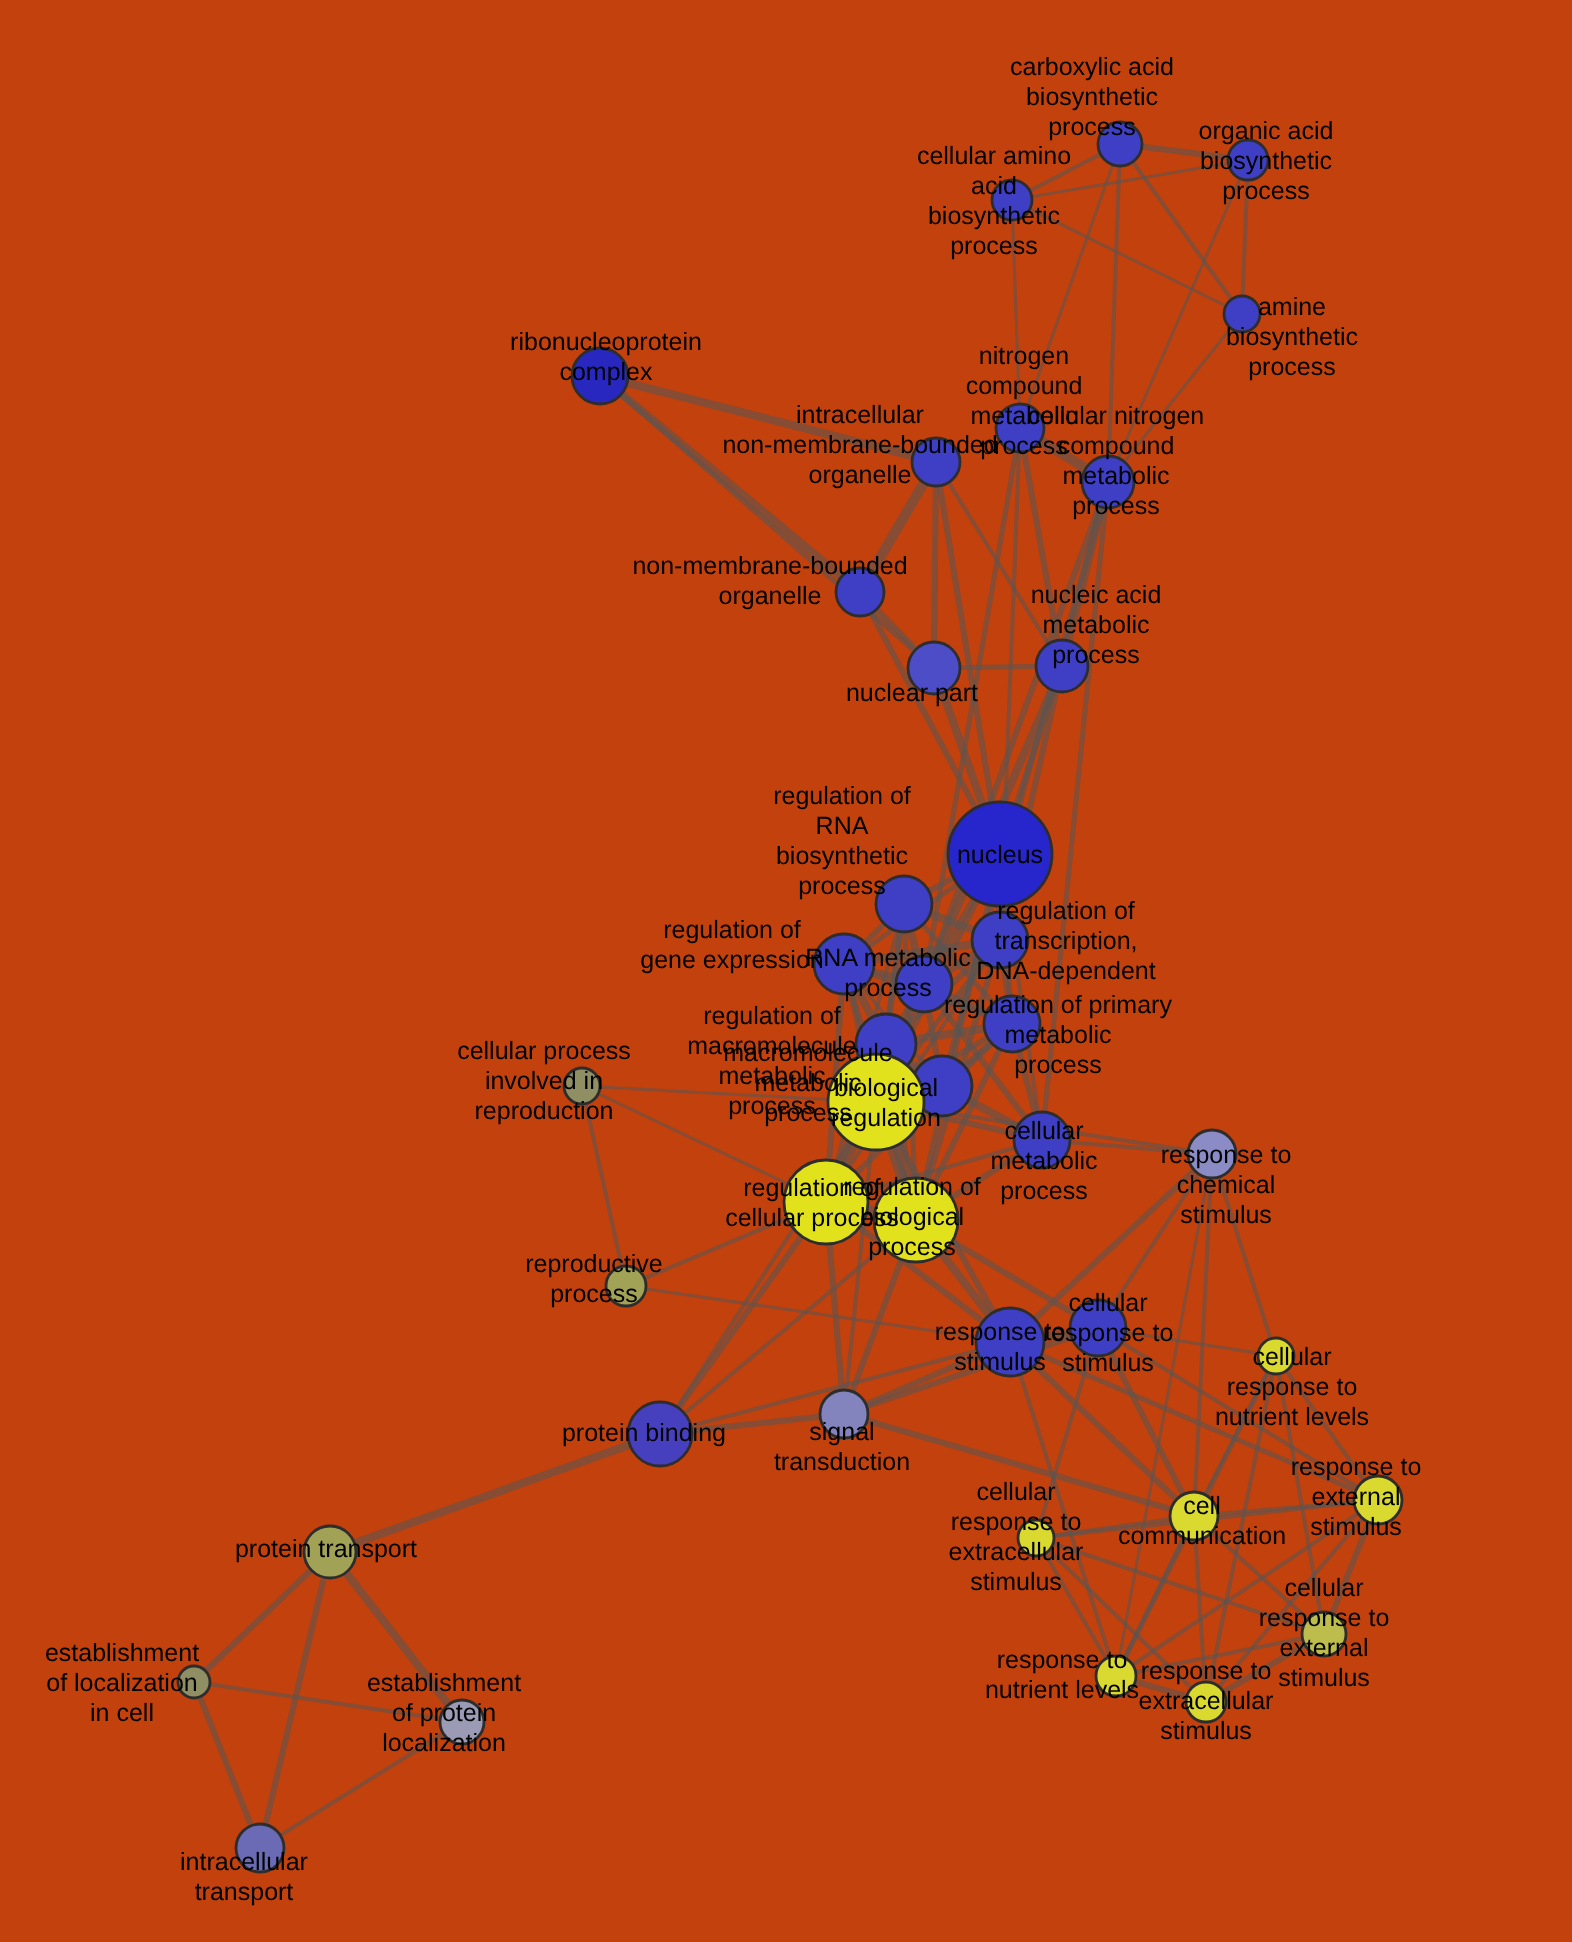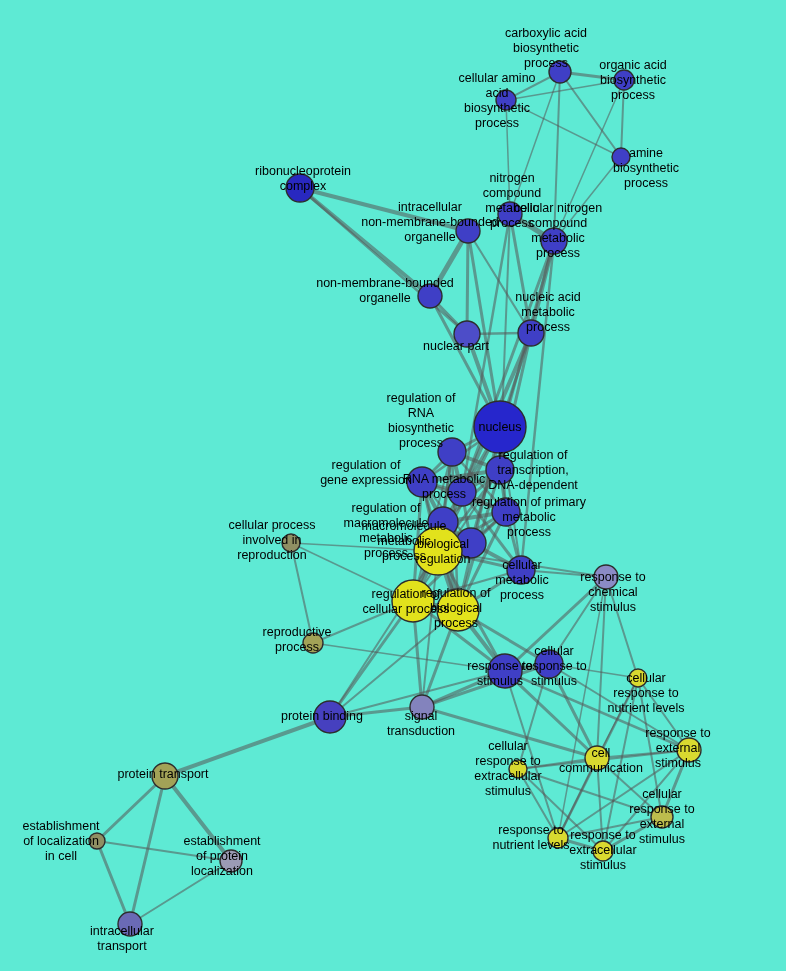--- a/index.html
+++ b/index.html
@@ -5,21 +5,21 @@
   html, body {
     margin: 0;
     padding: 0;
     background: #ffffff;
     font-family: "Liberation Sans", sans-serif;
   }
   #stage {
     position: relative;
     width: 786px;
     height: 971px;
-    background: #5eead4;
+    background: #c2410c;
     overflow: hidden;
   }
   svg.network {
     position: absolute;
     left: 0;
     top: 0;
   }
   svg.network text {
     font-family: "Liberation Sans", sans-serif;
     font-size: 12.5px;

